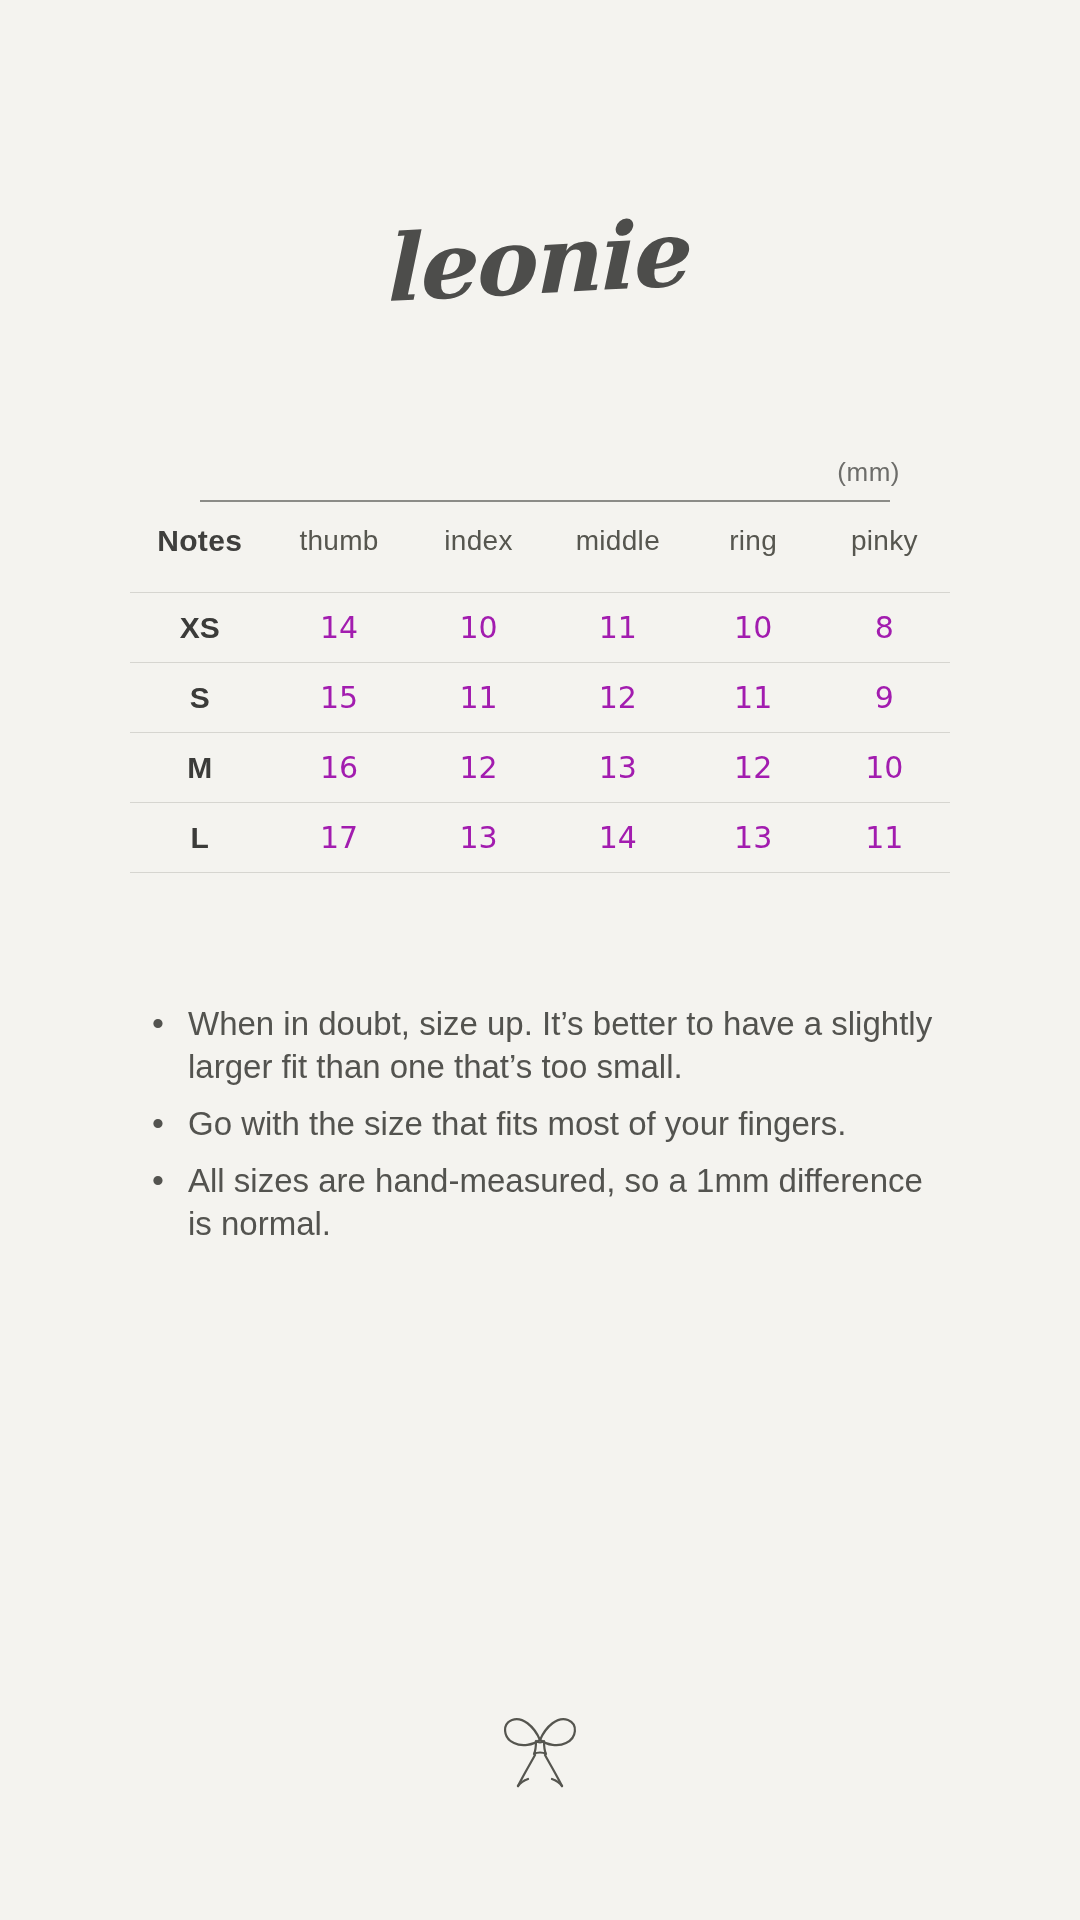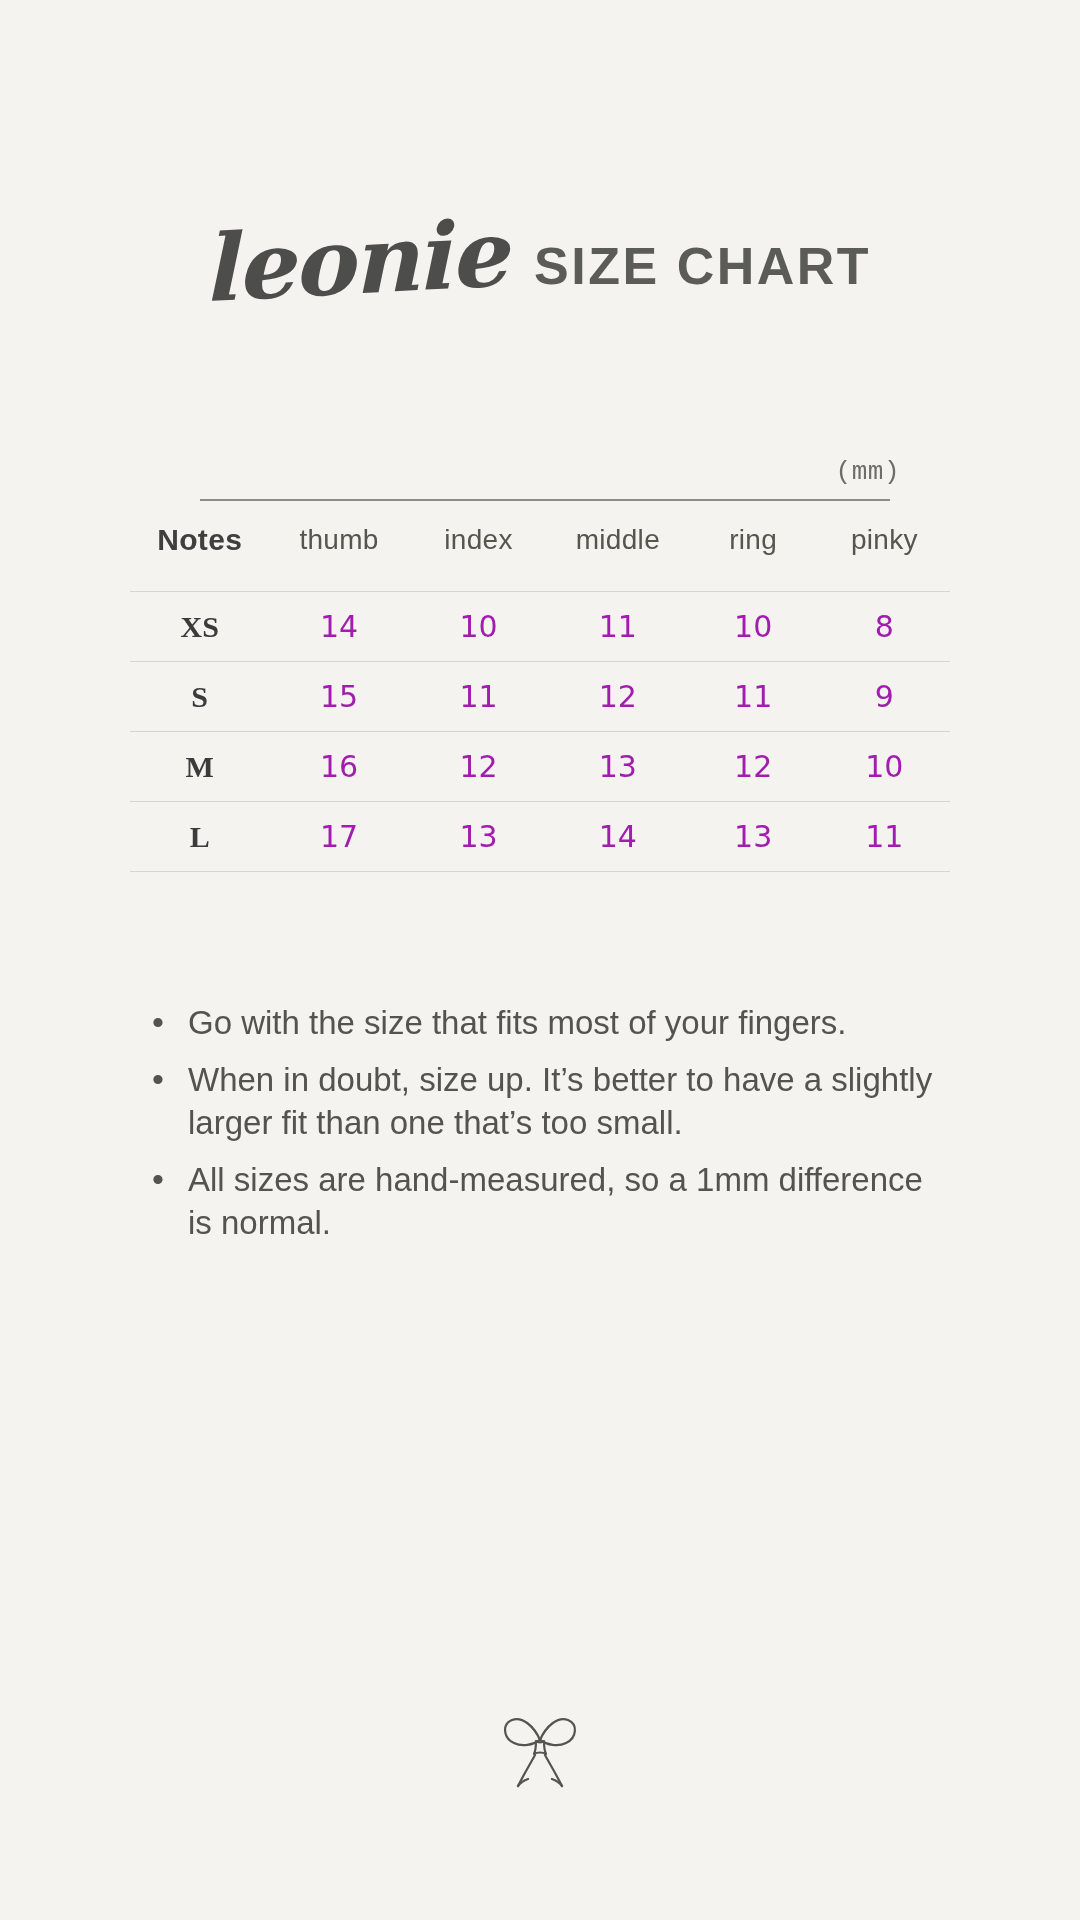--- a/index.html
+++ b/index.html
@@ -58,21 +58,20 @@
   .table-wrap {
     margin-top: 140px;
     padding: 0 30px;
   }
 
   .unit-row {
     display: flex;
     justify-content: flex-end;
     align-items: flex-end;
     padding-right: 50px;
-    font-family: Liberation Mono, monospace;
   }
 
   .unit-label {
     font-size: 26px;
     color: #6d6d6a;
     letter-spacing: 0.5px;
     margin-bottom: 4px;
   }
 
   .rule {
@@ -114,21 +113,21 @@
     border-top: 1.5px solid #d6d5d0;
     font-family: "DejaVu Sans", sans-serif;
   }
 
   tbody tr:first-child td { border-top: 1.5px solid #d6d5d0; }
   tbody tr:last-child td { border-bottom: 1.5px solid #d6d5d0; }
 
   tbody td.size-col {
     font-weight: 700;
     color: #3b3b39;
-    font-family: Liberation Serif, serif;
+    font-family: Liberation Sans, sans-serif;
   }
 
   
   .notes {
     margin-top: 130px;
     padding: 0 30px;
   }
 
   .notes-title {
     font-size: 33px;
@@ -171,21 +170,20 @@
     justify-content: center;
   }
 </style>
 </head>
 <body>
 
 <div class="page">
 
   <div class="header">
     <div class="brand-mark">leonie</div>
-    <div class="chart-title">SIZE CHART</div>
   </div>
 
   <div class="table-wrap">
 
     <div class="unit-row">
       <span class="unit-label">(mm)</span>
     </div>
     <div class="rule"></div>
 
     <table>
@@ -231,22 +229,22 @@
           <td>14</td>
           <td>13</td>
           <td>11</td>
         </tr>
       </tbody>
     </table>
   </div>
 
   <div class="notes">
     <ul class="notes-list">
+      <li>When in doubt, size up. It’s better to have a slightly larger fit than one that’s too small.</li>
       <li>Go with the size that fits most of your fingers.</li>
-      <li>When in doubt, size up. It’s better to have a slightly larger fit than one that’s too small.</li>
       <li>All sizes are hand-measured, so a 1mm difference is normal.</li>
     </ul>
   </div>
 
   <div class="footer-ornament">
     <span>
       <svg width="96" height="86" viewBox="0 0 96 86" fill="none" stroke="#55554f" stroke-width="2.2" stroke-linecap="round" stroke-linejoin="round">
         <path d="M48 30 C42 16, 30 6, 20 10 C10 14, 11 28, 22 33 C30 37, 41 35, 48 30 Z"></path>
         <path d="M48 30 C54 16, 66 6, 76 10 C86 14, 85 28, 74 33 C66 37, 55 35, 48 30 Z"></path>
         <path d="M44 31 C44 36, 44 40, 42 44 C45 42, 51 42, 54 44 C52 40, 52 36, 52 31 C50 33, 46 33, 44 31 Z"></path>

